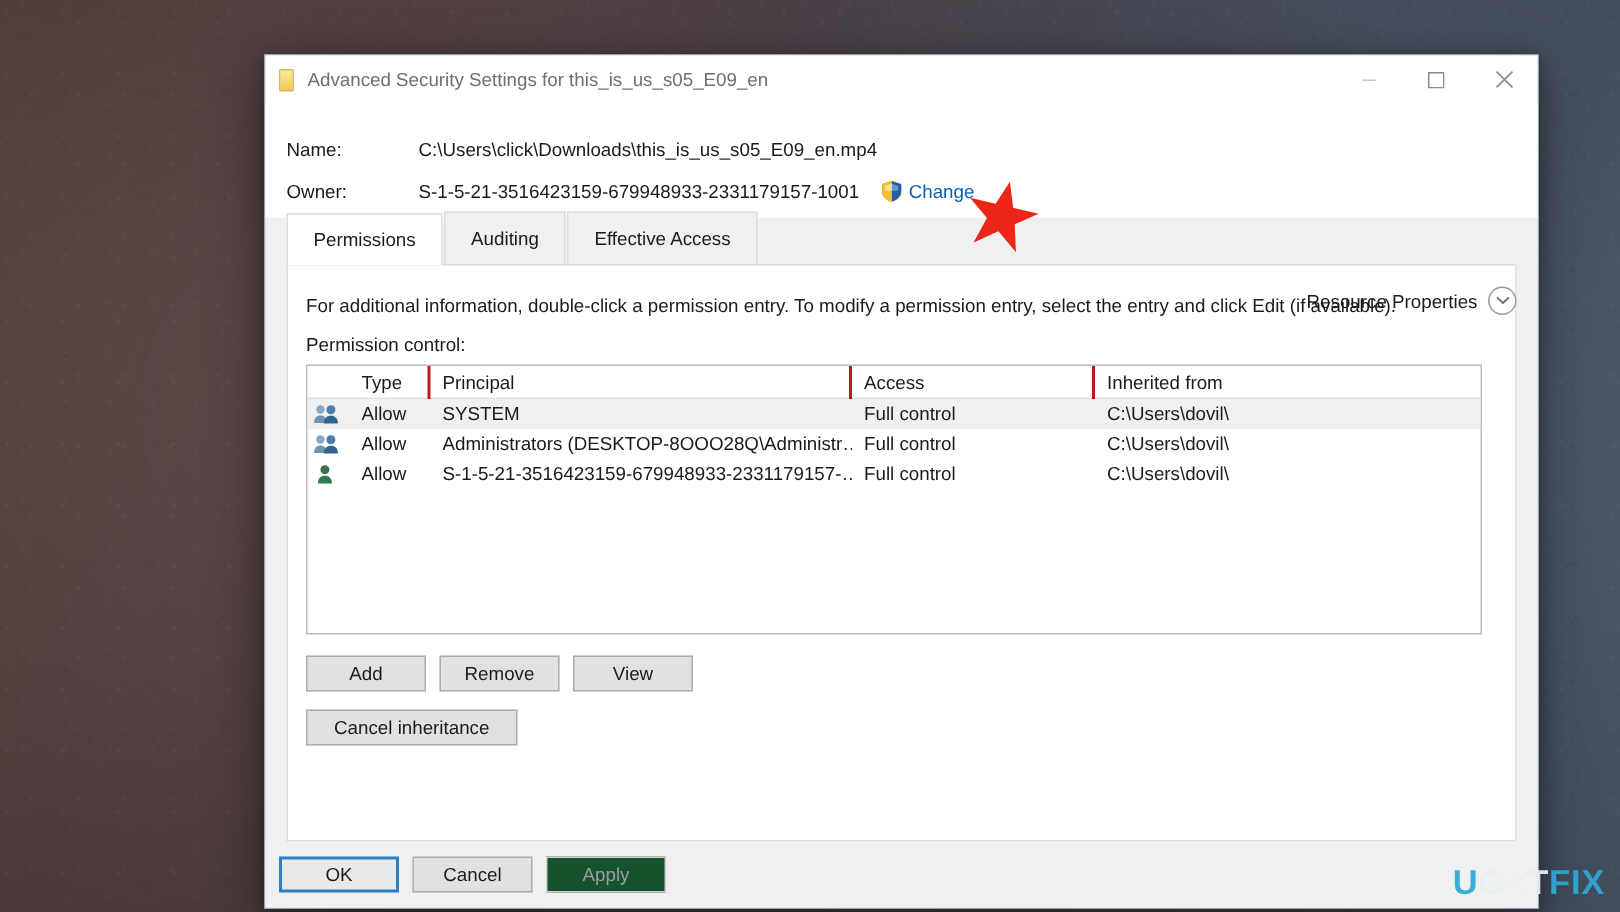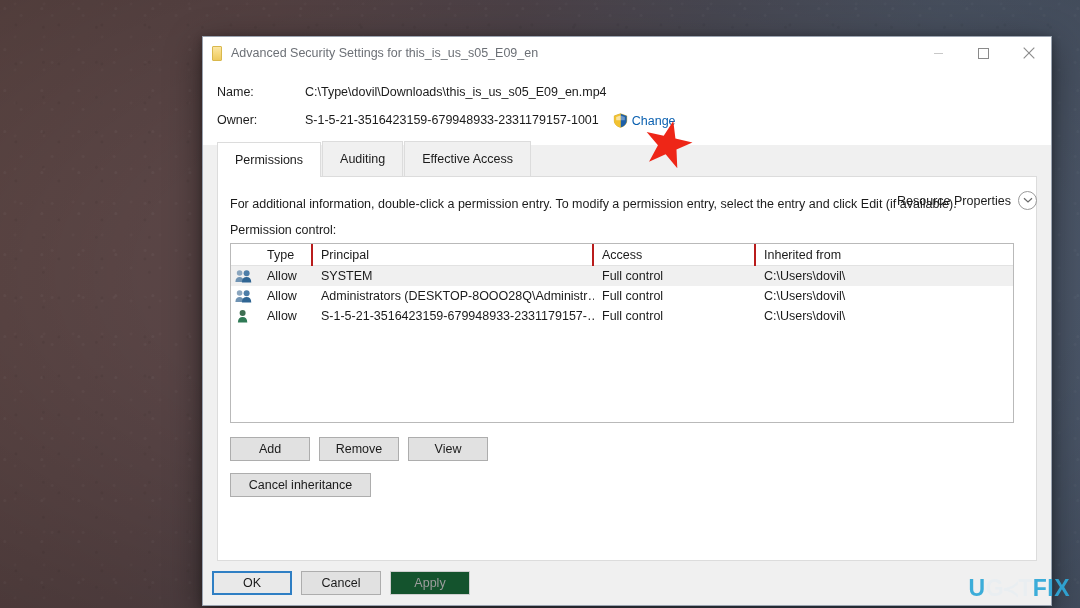--- a/index.html
+++ b/index.html
@@ -46,21 +46,21 @@
   #watermark .wm-fix { color: #2fa8d8; }
 
   
   #window {
     position: absolute;
     left: 176px; top: 36px;
     width: 850px; height: 570px;
     background: #ffffff;
     border: 1px solid #9aa3b0;
     box-shadow: 0 10px 34px rgba(0,0,0,.45), 0 2px 8px rgba(0,0,0,.3);
-    display: flex; flex-direction: column; margin-left: 26px;
+    display: flex; flex-direction: column;
   }
 
   
   #titlebar {
     height: 32px;
     background: #ffffff;
     display: flex; align-items: center;
     flex: 0 0 32px;
     position: relative;
   }
@@ -89,21 +89,21 @@
     padding: 0;
     position: relative;
     display: flex; flex-direction: column;
   }
 
   #header-area {
     padding: 16px 14px 4px 14px;
     background: #ffffff;
   }
   .field-row {
-    display: flex; align-items: flex-start;
+    display: flex; align-items: flex-end;
     height: 22px; margin-bottom: 6px;
     position: relative;
   }
   .field-label {
     width: 88px; flex: 0 0 88px;
     font-size: 12.5px; color: #1b1b1b;
   }
   .field-value {
     font-size: 12.5px; color: #1b1b1b;
     white-space: nowrap;
@@ -304,21 +304,21 @@
             </svg>
         </div>
       </div>
     </div>
 
     <div id="body">
 
       <div id="header-area">
         <div class="field-row">
           <div class="field-label">Name:</div>
-          <div class="field-value">C:\Type\dovil\Downloads\this_is_us_s05_E09_en.mp4</div>
+          <div class="field-value">C:\Users\click\Downloads\this_is_us_s05_E09_en.mp4</div>
         </div>
         <div class="field-row">
           <div class="field-label">Owner:</div>
           <div class="field-value">S-1-5-21-3516423159-679948933-2331179157-1001</div>
           <div id="change-link-wrap">
             <svg id="shield-icon" viewBox="0 0 16 16">
               <path d="M8 0.8 L14.6 3.1 V8.2 C14.6 11.7 11.7 14.3 8 15.3 C4.3 14.3 1.4 11.7 1.4 8.2 V3.1 Z" fill="#f2c230" stroke="#c79a18" stroke-width=".7"></path>
               <path d="M8 0.8 L14.6 3.1 V8.2 C14.6 11.7 11.7 14.3 8 15.3 Z" fill="#1d5fa8"></path>
               <path d="M8 0.8 L1.4 3.1 V8.2 C1.4 11.7 4.3 14.3 8 15.3 Z" fill="#f2c230"></path>
               <path d="M3.4 4.2 L8 2.6 V7.6 H3.4 Z" fill="#ffffff" opacity=".55"></path>

